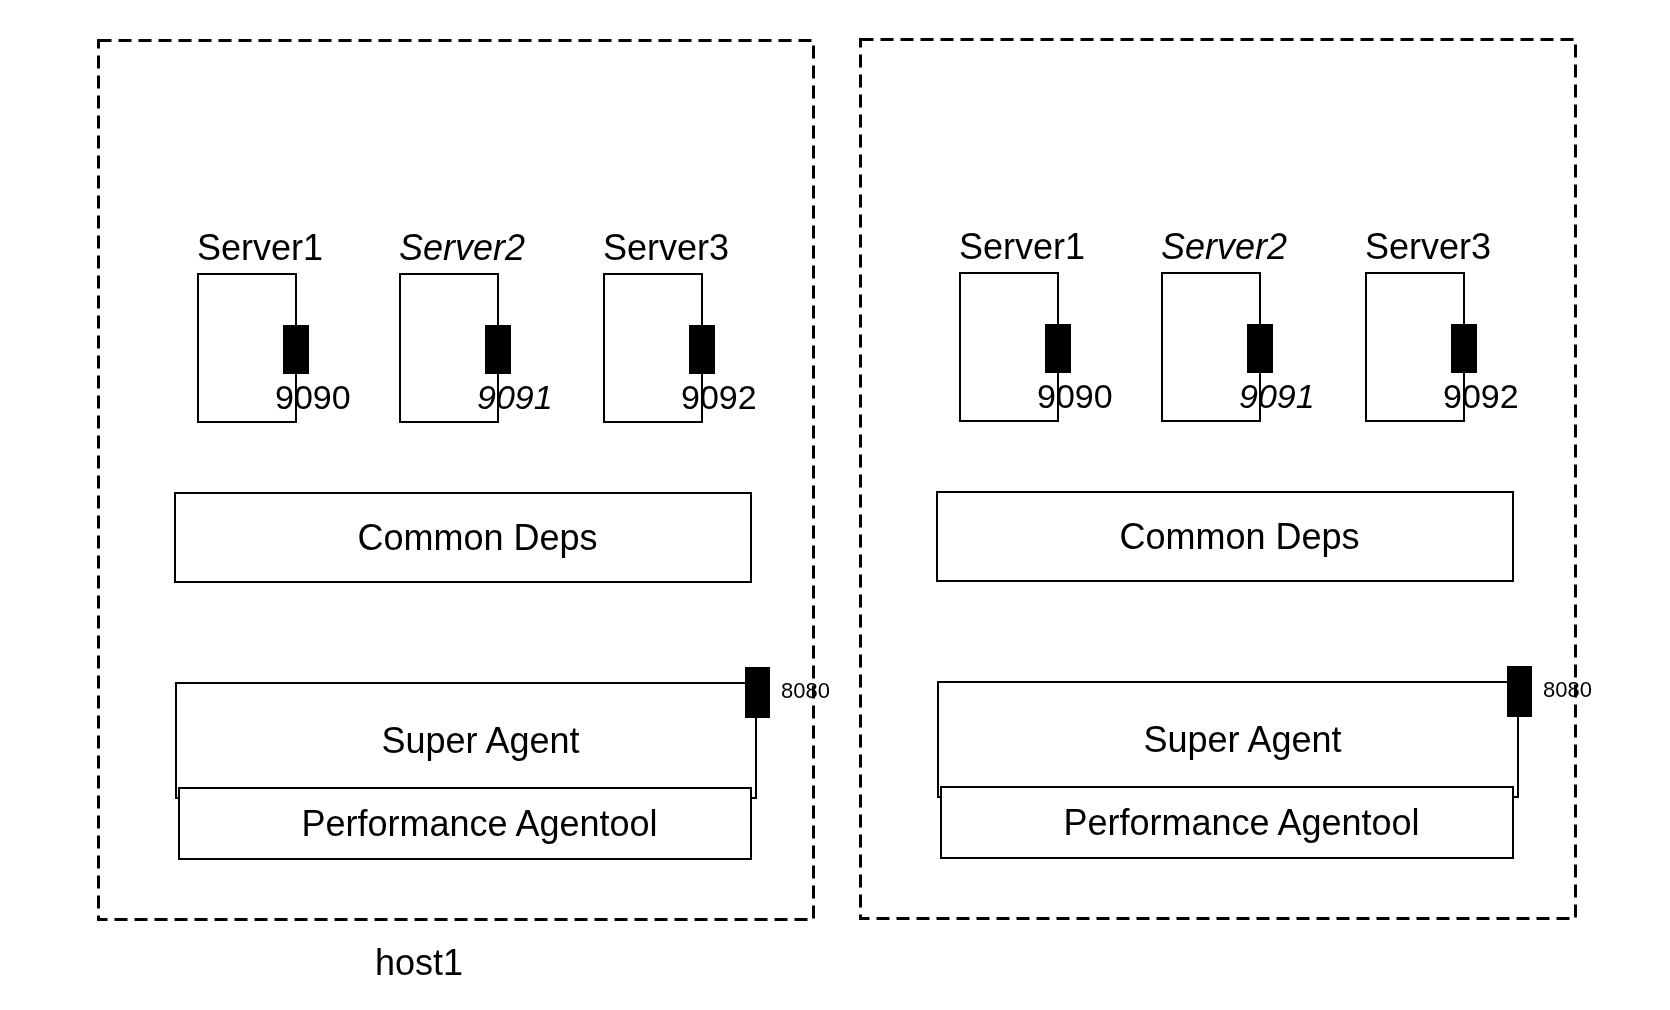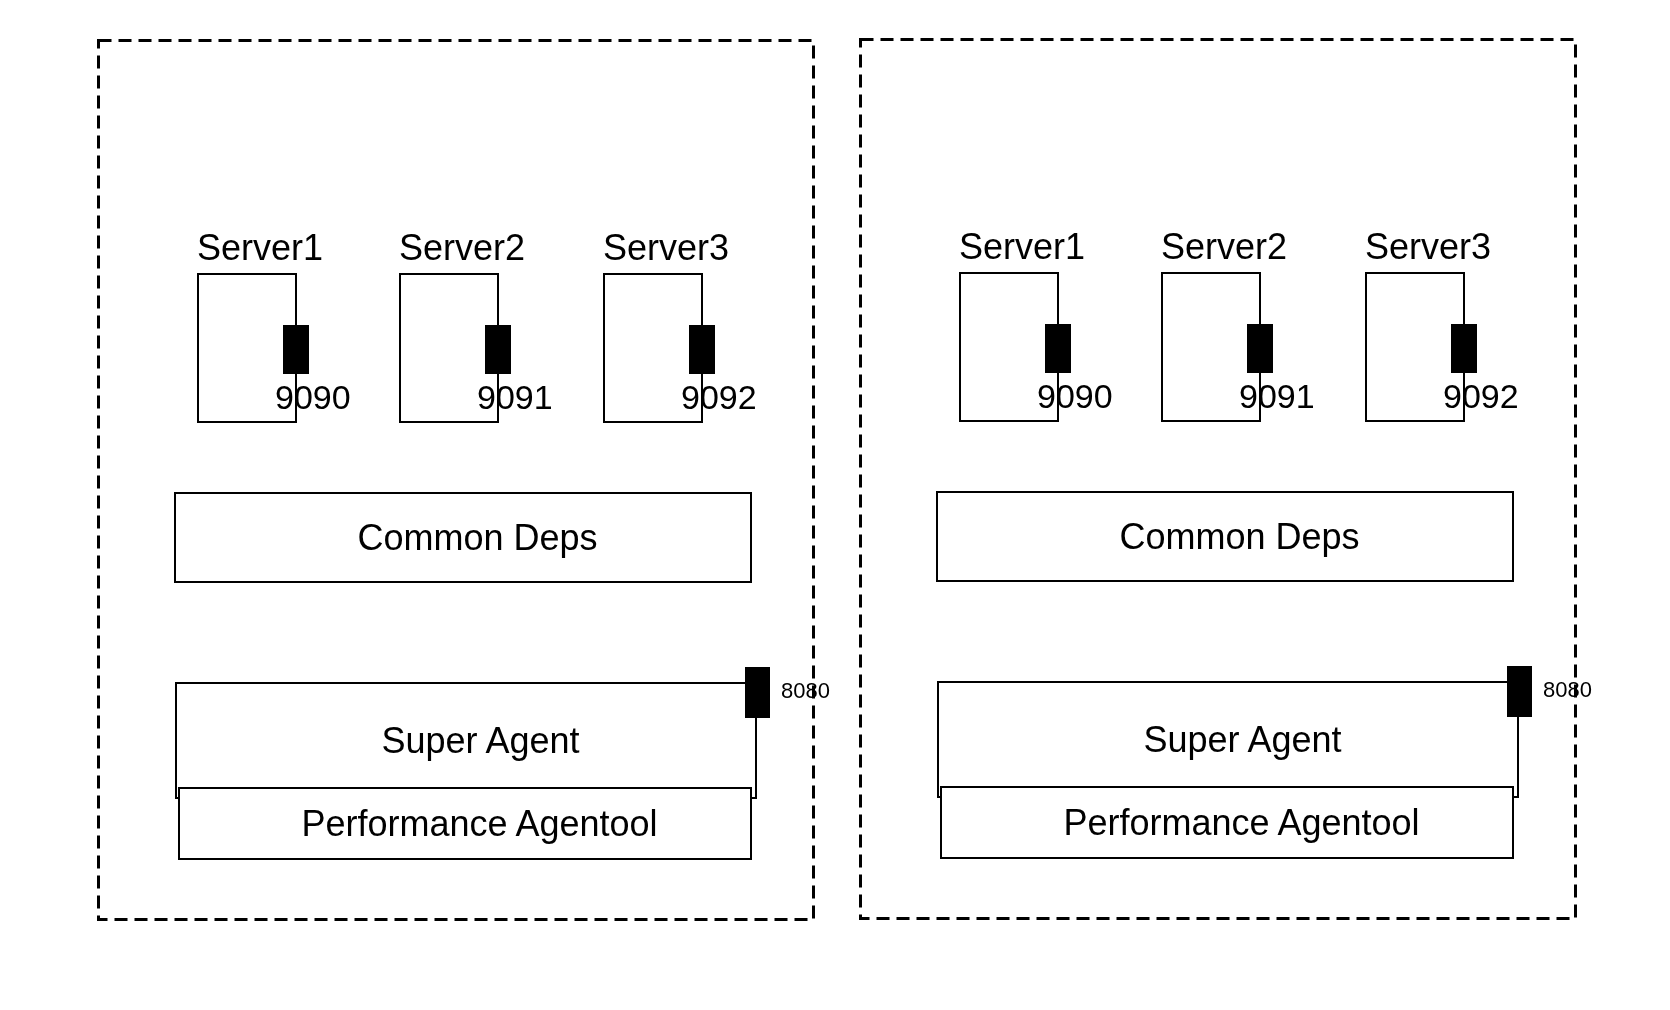--- a/index.html
+++ b/index.html
@@ -30,21 +30,21 @@
     height: 882px;
   }
   
   .server {
     position: absolute;
     top: 0;
     width: 200px;
     height: 420px;
   }
   .server-0 { left: 100px; }
-  .server-1 { left: 302px; }
+  .server-1 { left: 302px; font-style: italic; }
   .server-2 { left: 506px; }
   .server-label {
     position: absolute;
     left: 0;
     top: 190px;
     width: 100px;
     text-align: center;
     font-size: 36px;
     line-height: 38px;
     white-space: nowrap;
@@ -148,20 +148,21 @@
       <div class="port-marker"></div>
       <div class="port-label">9092</div>
     </div>
 
     <div class="layer common-deps">Common Deps</div>
     <div class="layer super-agent">Super Agent</div>
     <div class="sa-port-marker"></div>
     <div class="sa-port-label">8080</div>
     <div class="layer performance">Performance Agentool</div>
 
+    <div class="host-label">host1</div>
   </div>
 
   <div class="host host-1">
     <svg class="host-boundary" width="718" height="882" viewBox="0 0 718 882">
       <rect x="1.5" y="1.5" width="715" height="879" fill="none" stroke="#000000" stroke-width="3" stroke-dasharray="13 7"></rect>
     </svg>
 
     <div class="server server-0">
       <div class="server-label">Server1</div>
       <div class="server-box"></div>

